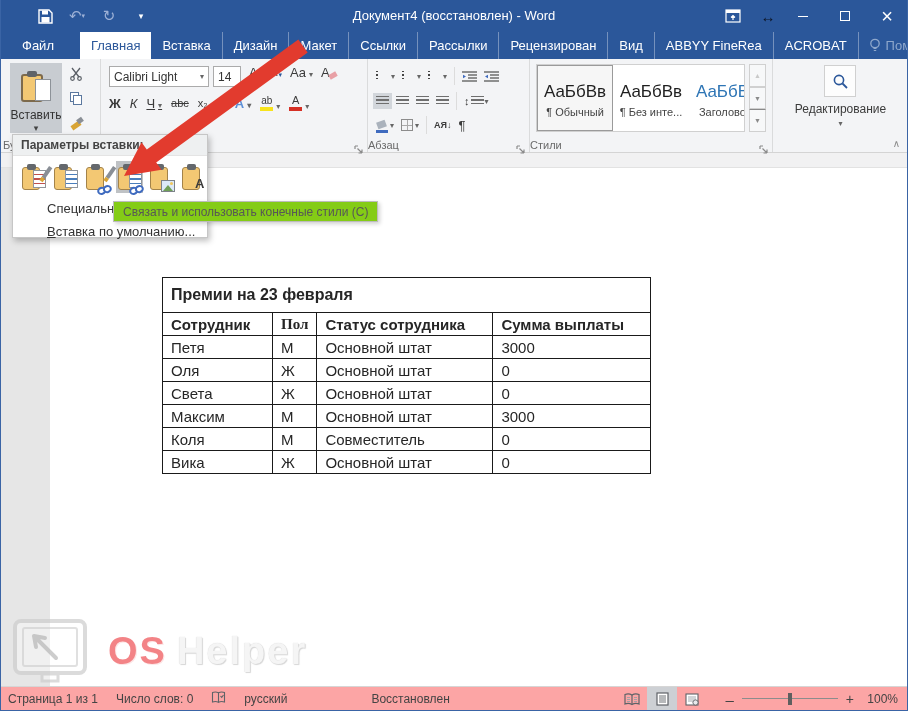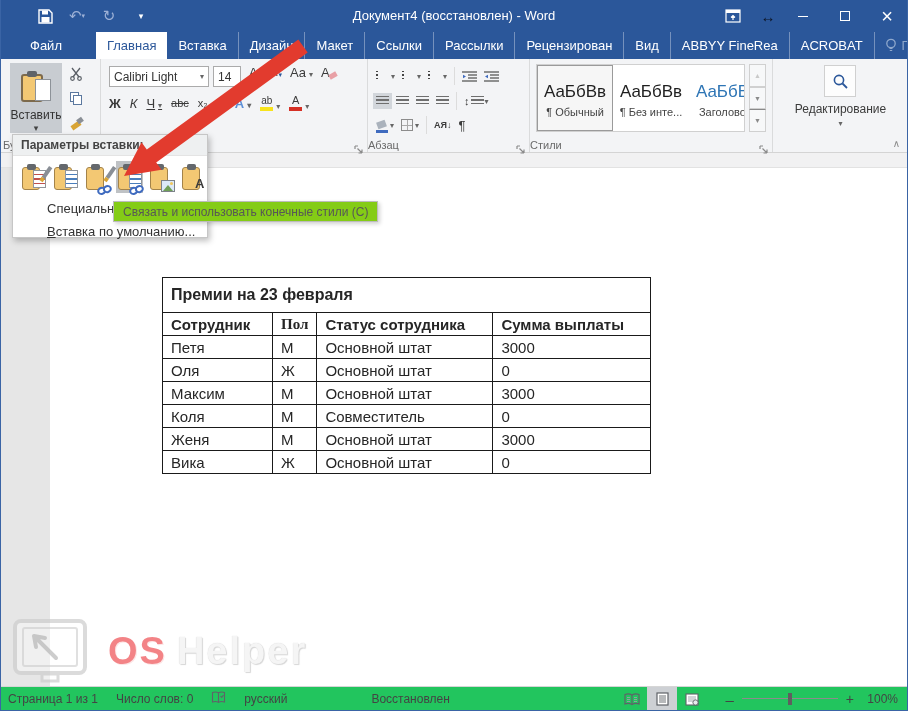--- a/index.html
+++ b/index.html
@@ -20,21 +20,21 @@
   .title-text { position:absolute; left:0; right:0; top:0; height:32px; line-height:32px; text-align:center; font-size:13px; color:#fff; }
   .wincontrols { position:absolute; right:0; top:0; height:32px; display:flex; align-items:center; }
   .winbtn { width:42px; height:32px; display:flex; align-items:center; justify-content:center; color:#fff; font-size:14px; }
   .minim-bar { width:10px; height:1px; background:#fff; }
   .maxim-box { width:10px; height:10px; border:1px solid #fff; }
   .resize-cursor { color:#0d1526; font-weight:bold; font-size:15px; width:28px; text-align:center; }
 
   
   .tabrow { position:absolute; left:0; top:32px; width:908px; height:27px; background:#2b579a; display:flex; align-items:stretch; z-index:5; }
   .tab { color:#fff; font-size:13px; display:flex; align-items:center; padding:0 11px; border-right:1px solid rgba(255,255,255,.35); white-space:nowrap; }
-  .tab.file { padding:0 30px; border-right:none; margin-right:4px; }
+  .tab.file { padding:0 22px; border-right:none; margin-right:4px; }
   .tab.active { background:#fff; color:#2b579a; border-right:none; }
   .tabrow-right { margin-left:auto; display:flex; align-items:stretch; }
   .help-item { display:flex; align-items:center; gap:5px; color:#8fa8cc; font-size:13px; padding:0 10px; }
 
   
   .ribbon { position:absolute; left:0; top:59px; width:908px; height:94px; background:#f3f4f6; border-bottom:1px solid #d4d4d4; z-index:4; }
   .below-ribbon { position:absolute; left:0; top:153px; width:908px; height:15px; background:#f1f1f2; border-bottom:1px solid #e2e2e2; z-index:1; }
   .rgroup { position:absolute; top:0; bottom:0; border-right:1px solid #dadbdc; }
   .glabel { position:absolute; bottom:1px; left:0; right:0; text-align:left; font-size:11px; color:#6a6a6a; }
   .launcher { position:absolute; right:4px; bottom:3px; width:9px; height:9px; }
@@ -155,21 +155,21 @@
   
   .arrow-svg { position:absolute; left:0; top:0; z-index:100; pointer-events:none; }
 
   
   .watermark { position:absolute; left:12px; top:618px; z-index:40; opacity:.75; display:flex; align-items:center; pointer-events:none; }
   .wm-text { font-size:38px; font-weight:bold; letter-spacing:2px; margin-left:14px; }
   .wm-os { color:#ef5a5e; text-shadow:0 0 1px #fff, 1px 1px 0 #fcdada; }
   .wm-helper { color:#f2f2f2; text-shadow:0 0 1px #bdbdbd, 1px 1px 1px #c9c9c9; margin-left:10px; }
 
   
-  .statusbar { position:absolute; left:0; top:686px; width:908px; height:25px; background:#22c55e; border-top:1px solid #d6d6d6; display:flex; align-items:center; font-size:12px; color:#444; z-index:45; }
+  .statusbar { position:absolute; left:0; top:686px; width:908px; height:25px; background:#fca5a5; border-top:1px solid #d6d6d6; display:flex; align-items:center; font-size:12px; color:#444; z-index:45; }
   .sb-left { display:flex; align-items:center; gap:18px; margin-left:8px; }
   .sb-state { margin-left:66px; }
   .sb-right { margin-left:auto; display:flex; align-items:center; margin-right:10px; gap:0; }
   .viewbtn { width:30px; height:24px; display:flex; align-items:center; justify-content:center; }
   .viewbtn.sel { background:#cdd0d4; }
   .zoomctl { display:flex; align-items:center; gap:8px; margin-left:18px; }
   .zslider { position:relative; width:96px; height:12px; }
   .zslider .track { position:absolute; left:0; right:0; top:5px; height:1px; background:#8c8c8c; }
   .zslider .thumb { position:absolute; left:46px; top:0; width:4px; height:12px; background:#5f5f5f; }
   .zoom-level { width:36px; text-align:right; font-size:12px; color:#444; }
@@ -468,38 +468,38 @@
         <td>Основной штат</td>
         <td>3000</td>
       </tr>
   <tr>
         <td>Оля</td>
         <td>Ж</td>
         <td>Основной штат</td>
         <td>0</td>
       </tr>
   <tr>
+        <td>Света</td>
+        <td>Ж</td>
+        <td>Основной штат</td>
+        <td>0</td>
+      </tr>
+  <tr>
         <td>Максим</td>
         <td>М</td>
         <td>Основной штат</td>
         <td>3000</td>
       </tr>
   <tr>
         <td>Коля</td>
         <td>М</td>
         <td>Совместитель</td>
         <td>0</td>
       </tr>
   <tr>
-        <td>Женя</td>
-        <td>М</td>
-        <td>Основной штат</td>
-        <td>3000</td>
-      </tr>
-  <tr>
         <td>Вика</td>
         <td>Ж</td>
         <td>Основной штат</td>
         <td>0</td>
       </tr>
 </tbody>
   </table>
 
 <div class="pastemenu">
   <div class="pm-head">Параметры вставки:</div>

